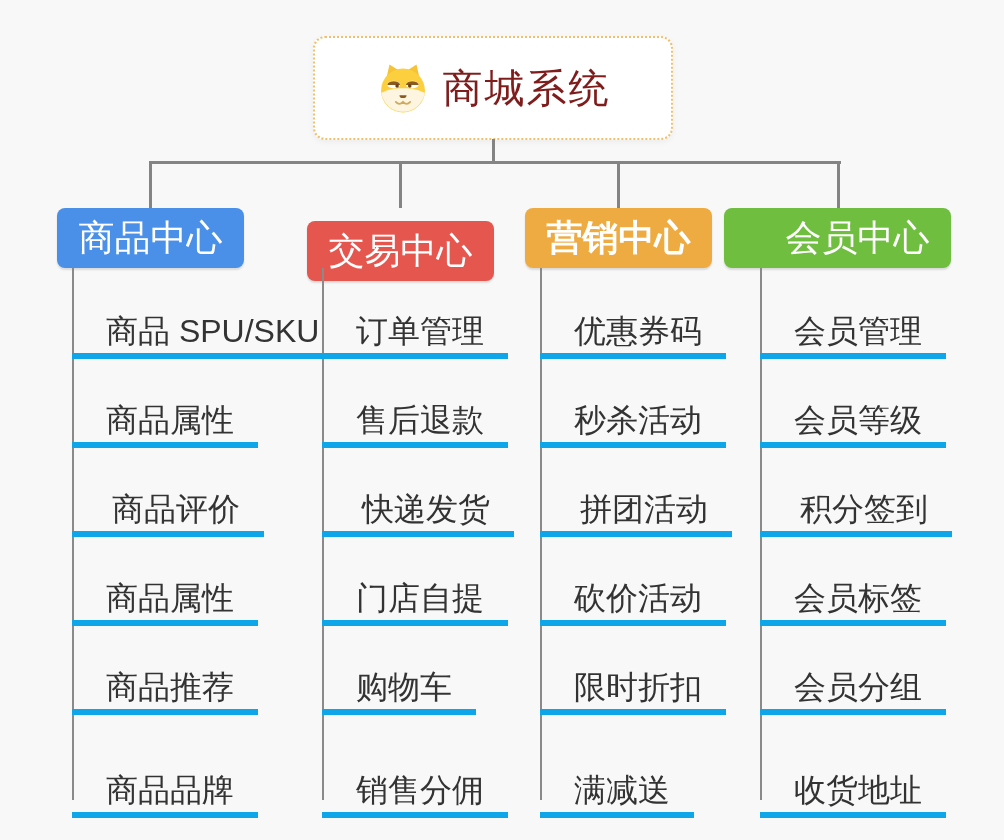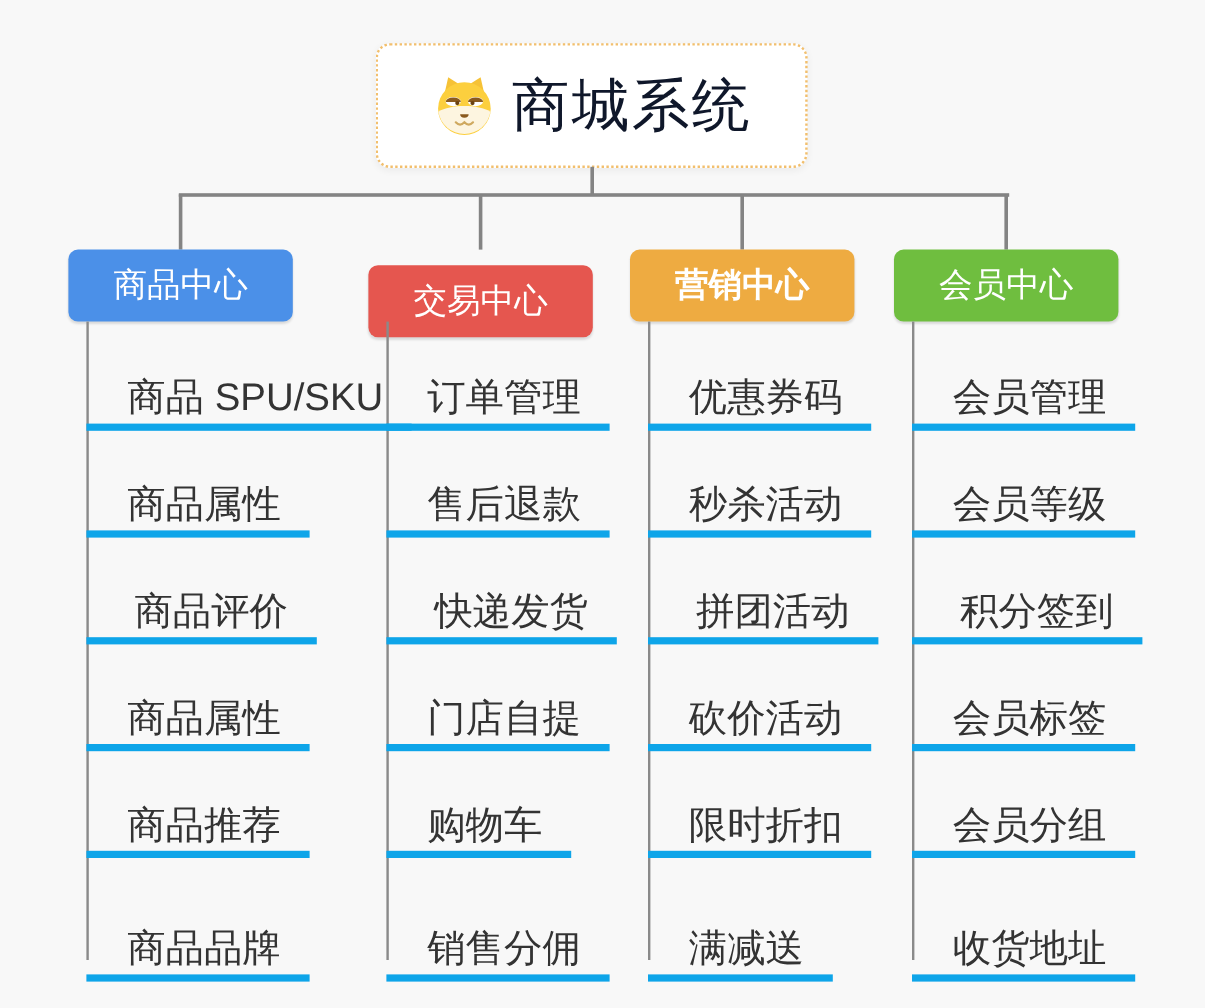--- a/index.html
+++ b/index.html
@@ -6,37 +6,37 @@
   body{background:#f8f8f8;font-family:"Liberation Sans","DejaVu Sans",sans-serif;}
   .canvas{position:relative;width:1004px;height:840px;background:#f8f8f8;overflow:hidden;}
 
   
   .root-node{
     position:absolute;left:313px;top:36px;width:360px;height:104px;
     box-sizing:border-box;background:#ffffff;border:2px dotted #f2bf6d;
     border-radius:12px;display:flex;align-items:center;justify-content:center;
     gap:13px;box-shadow:0 2px 6px rgba(0,0,0,0.05);
   }
-  .root-title{font-size:48px;letter-spacing:2px;color:#0f172a;white-space:nowrap;}
+  .root-title{font-size:40px;letter-spacing:2px;color:#7f1d1d;white-space:nowrap;}
   .root-icon{width:54px;height:54px;display:block;}
 
   
   .line{position:absolute;background:#848484;}
   .root-trunk{left:492px;top:139px;width:3px;height:24px;}
   .h-line{left:149px;top:161px;width:692px;height:3px;}
   .drop{top:162px;width:3px;height:46px;}
   .drop-0{left:149px;} .drop-1{left:399px;} .drop-2{left:617px;} .drop-3{left:837px;}
 
   
   .branch-box{
     position:absolute;top:208px;width:187px;height:60px;border-radius:8px;
-    color:#ffffff;font-size:28px;line-height:60px;text-align:center;
+    color:#ffffff;font-size:36px;line-height:60px;text-align:center;
     white-space:nowrap;box-shadow:0 2px 2px rgba(0,0,0,0.12);
   }
-  .bx-0{left:57px;} .bx-1{left:307px;} .bx-2{left:525px;} .bx-3{left:745px;}
+  .bx-0{left:57px;} .bx-1{left:307px;} .bx-2{left:525px;} .bx-3{left:724px;padding-left:40px;}
 
   
   .trunk{position:absolute;top:268px;width:2px;height:532px;background:#8a8a8a;}
   .tk-0{left:72px;} .tk-1{left:322px;} .tk-2{left:540px;} .tk-3{left:760px;}
 
   
   .item{
     position:absolute;display:inline-block;white-space:nowrap;
     font-size:32px;line-height:31px;color:#333333;
     padding:0 24px 6px 34px;border-bottom:6px solid #0ea5e9;

